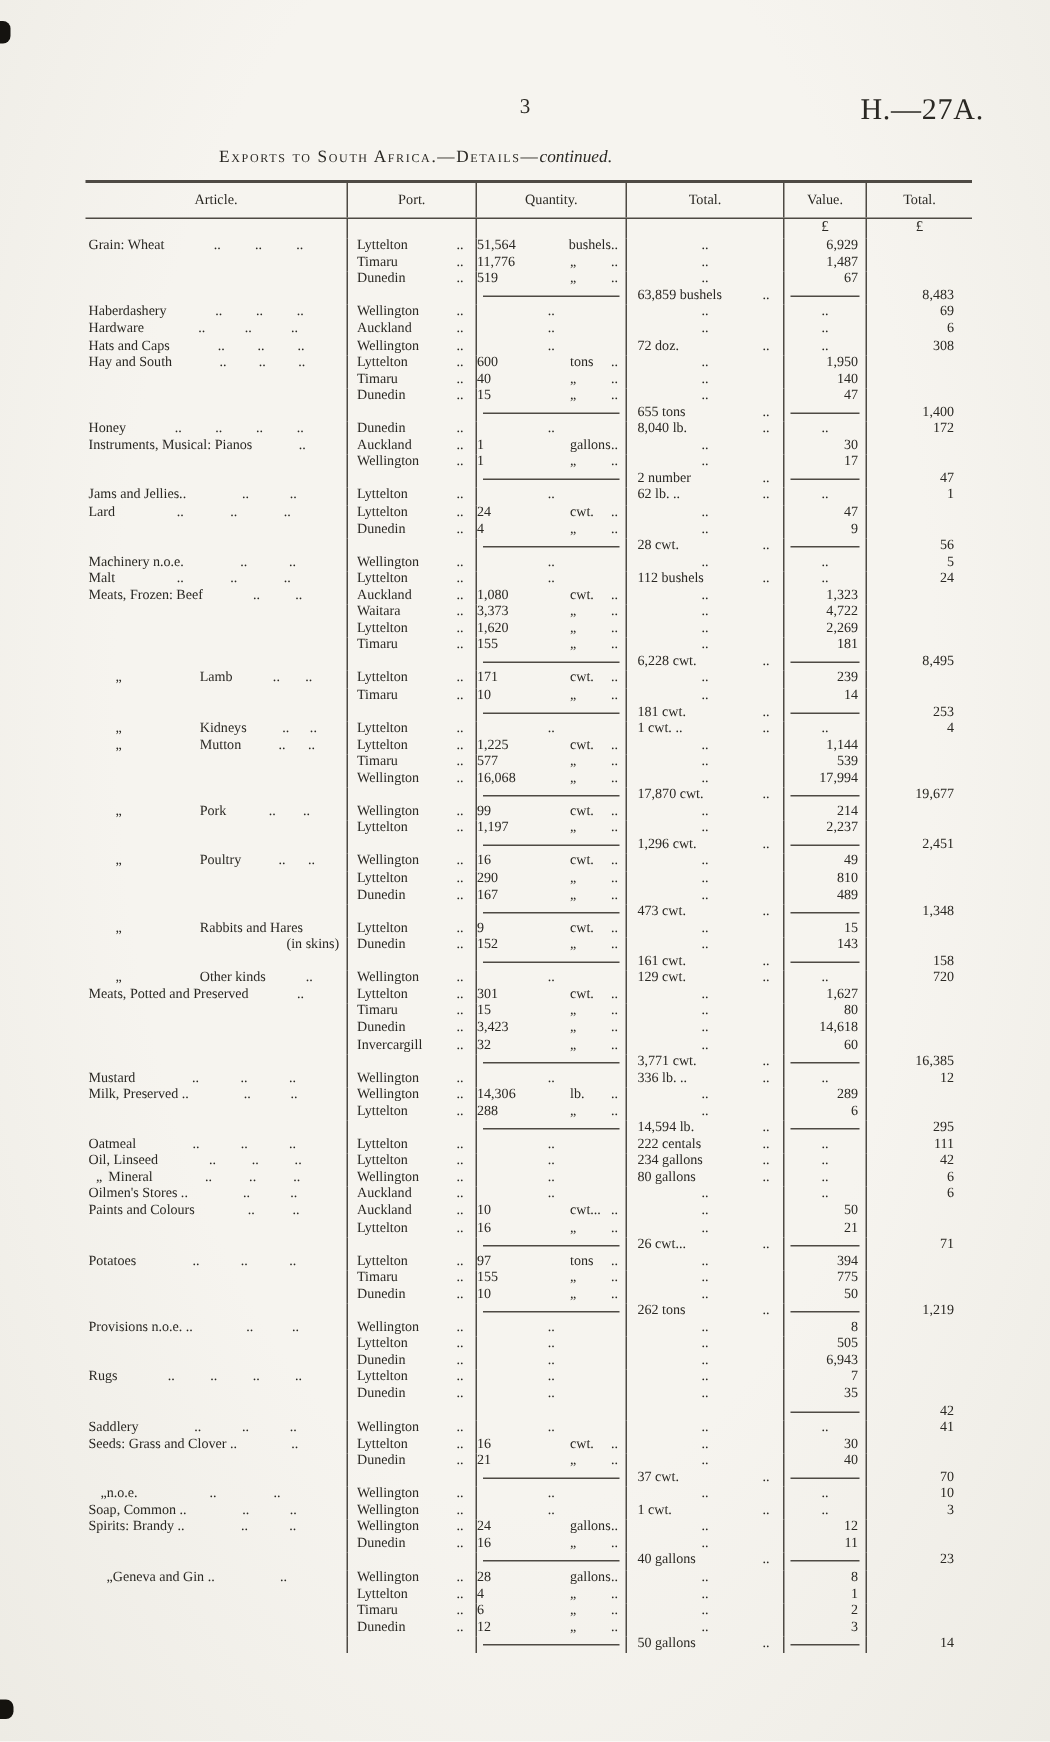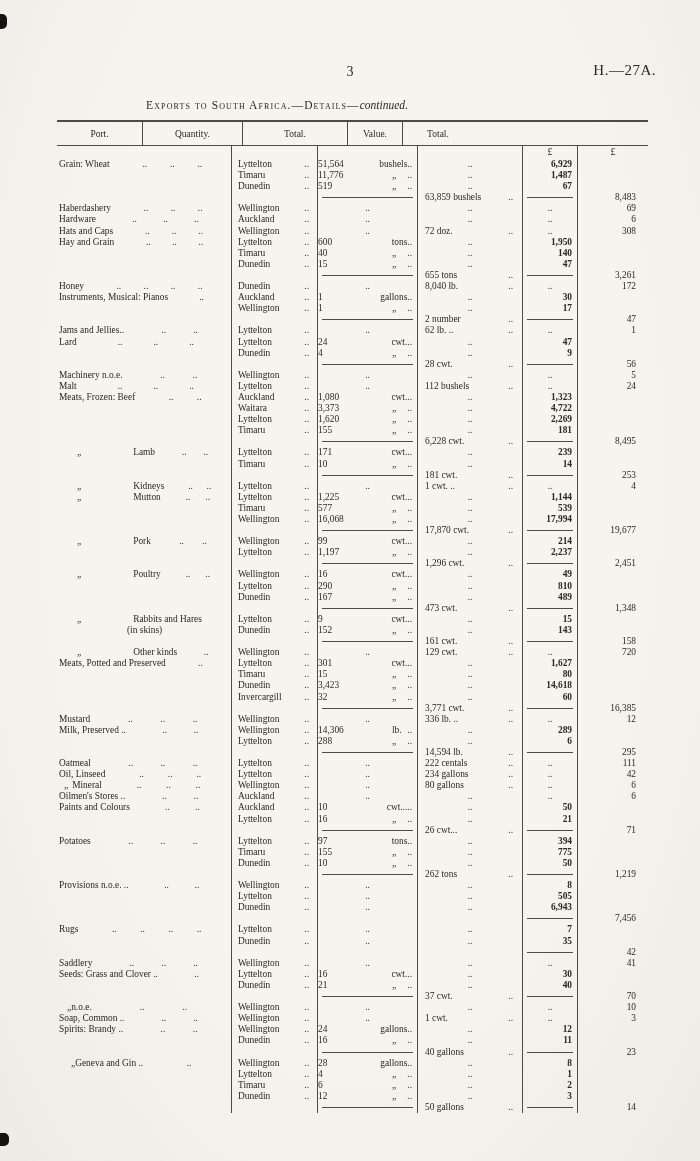--- a/index.html
+++ b/index.html
@@ -3,21 +3,21 @@
 <meta charset="utf-8">
 <style>
   html,body{margin:0;padding:0;}
   .page{position:relative;width:700px;height:1161px;overflow:hidden;
     background:radial-gradient(ellipse at 50% 40%, #f6f4ef 55%, #edebe4 100%);
     font-family:"Liberation Serif","DejaVu Serif",serif;color:var(--ink,#2a2823);}
   .blot{position:absolute;left:0;background:#15130f;}
   .art1{top:14px;width:7px;height:15px;border-radius:0 5px 5px 0;}
   .art2{top:1133px;width:9px;height:13px;border-radius:0 5px 5px 0;}
   .pageno{position:absolute;top:64px;left:0;width:700px;text-align:center;font-size:14px;}
-  .docref{position:absolute;top:62px;right:44px;font-size:15px;letter-spacing:.5px;}
+  .docref{position:absolute;top:62px;right:44px;font-size:20px;letter-spacing:.5px;}
   .title{position:absolute;top:99px;left:0;width:554px;text-align:center;font-size:11.5px;}
   .title .sc{font-variant:small-caps;letter-spacing:1.1px;}
   .title .it{font-style:italic;}
   .tbl{position:absolute;left:57px;top:120px;width:591px;}
   *{box-sizing:border-box;}
   .hdr{display:flex;height:26px;border-top:2px solid var(--rule,#4e4a44);
     border-bottom:1px solid var(--rule,#4e4a44);}
   .hcell{display:flex;align-items:center;justify-content:center;font-size:9.5px;height:100%;}
   .c1{width:175px;border-right:1px solid var(--rule,#4e4a44);}
   .c2{width:86px;border-right:1px solid var(--rule,#4e4a44);}
@@ -29,42 +29,43 @@
   .crow{height:13px;font-size:10px;line-height:12px;}
   .cell{height:100%;display:flex;align-items:flex-start;}
   .row .c1{padding-left:2px;}
   .row .c2{padding-left:6px;}
   .row .c4{padding-left:7px;}
   .row .c6{justify-content:flex-end;padding-right:12px;}
   .cdots{justify-content:center !important;padding:0 !important;}
   .adots{flex:1;display:flex;justify-content:space-evenly;padding:0 6px 0 10px;}
   .pdots{margin-left:auto;margin-right:8px;}
   .qn{display:inline-block;width:58px;}
-  .qu{margin-left:16px;}
+  .qu{margin-left:4px;}
   .qdots{margin-left:auto;margin-right:5px;}
   .tdots{margin-left:auto;margin-right:9px;}
-  .vnum{margin-left:auto;padding-right:5px;font-weight:bold;}
+  .vnum{margin-left:auto;padding-right:5px;}
   .rule{display:block;height:1px;background:var(--rule,#4e4a44);flex:1;margin:5px 4px 0 4px;}
   .s1 .pre{margin-left:18px;}  .s1 .nm{margin-left:52px;}
-  .s1b .nm{margin-left:32px;padding-left:36px;}
+  .s1b .nm{margin-left:96px;padding-left:36px;}
   .s2 .pre{margin-left:12px;}  .s2 .nm{}
   .s3 .pre{margin-left:8px;}   .s3 .nm{}
   .s4 .pre{margin-left:5px;}   .s4 .nm{margin-left:4px;text-align:right;}
 </style>
 </head>
 <body>
 
 <div class="page">
   <div class="blot art1"></div>
   <div class="blot art2"></div>
   <div class="pageno">3</div>
   <div class="docref">H.—27A.</div>
   <div class="title"><span class="sc">Exports to South Africa.—Details—</span><span class="it">continued</span><span>.</span></div>
   <div class="tbl">
     <div class="hdr">
+      <div class="hcell c1">Article.</div>
       <div class="hcell c2">Port.</div>
       <div class="hcell c3">Quantity.</div>
       <div class="hcell c4">Total.</div>
       <div class="hcell c5">Value.</div>
       <div class="hcell c6">Total.</div>
     </div>
     <div class="tbody">
         <div class="row crow">
           <div class="cell c1"></div>
           <div class="cell c2"></div>
@@ -210,21 +211,21 @@
             <span class="tt">72 doz.</span>
             <span class="tdots">..</span>
           </div>
           <div class="cell c5 cdots">..</div>
           <div class="cell c6">
             <span class="gnum">308</span>
           </div>
         </div>
         <div class="row">
           <div class="cell c1">
-            <span class="nm">Hay and Grain</span>
+            <span class="nm">Hay and South</span>
             <span class="adots">
               <span>..</span>
               <span>..</span>
               <span>..</span>
             </span>
           </div>
           <div class="cell c2">
             <span class="pnm">Lyttelton</span>
             <span class="pdots">..</span>
           </div>
@@ -280,21 +281,21 @@
             <span class="rule"></span>
           </div>
           <div class="cell c4">
             <span class="tt">655 tons</span>
             <span class="tdots">..</span>
           </div>
           <div class="cell c5">
             <span class="rule"></span>
           </div>
           <div class="cell c6">
-            <span class="gnum">3,261</span>
+            <span class="gnum">1,400</span>
           </div>
         </div>
         <div class="row">
           <div class="cell c1">
             <span class="nm">Honey</span>
             <span class="adots">
               <span>..</span>
               <span>..</span>
               <span>..</span>
               <span>..</span>
@@ -1378,32 +1379,20 @@
           <div class="cell c2">
             <span class="pnm">Dunedin</span>
             <span class="pdots">..</span>
           </div>
           <div class="cell c3 cdots">..</div>
           <div class="cell c4 cdots">..</div>
           <div class="cell c5">
             <span class="vnum">6,943</span>
           </div>
           <div class="cell c6"></div>
-        </div>
-        <div class="row trow">
-          <div class="cell c1"></div>
-          <div class="cell c2"></div>
-          <div class="cell c3"></div>
-          <div class="cell c4"></div>
-          <div class="cell c5">
-            <span class="rule"></span>
-          </div>
-          <div class="cell c6">
-            <span class="gnum">7,456</span>
-          </div>
         </div>
         <div class="row">
           <div class="cell c1">
             <span class="nm">Rugs</span>
             <span class="adots">
               <span>..</span>
               <span>..</span>
               <span>..</span>
               <span>..</span>
             </span>

